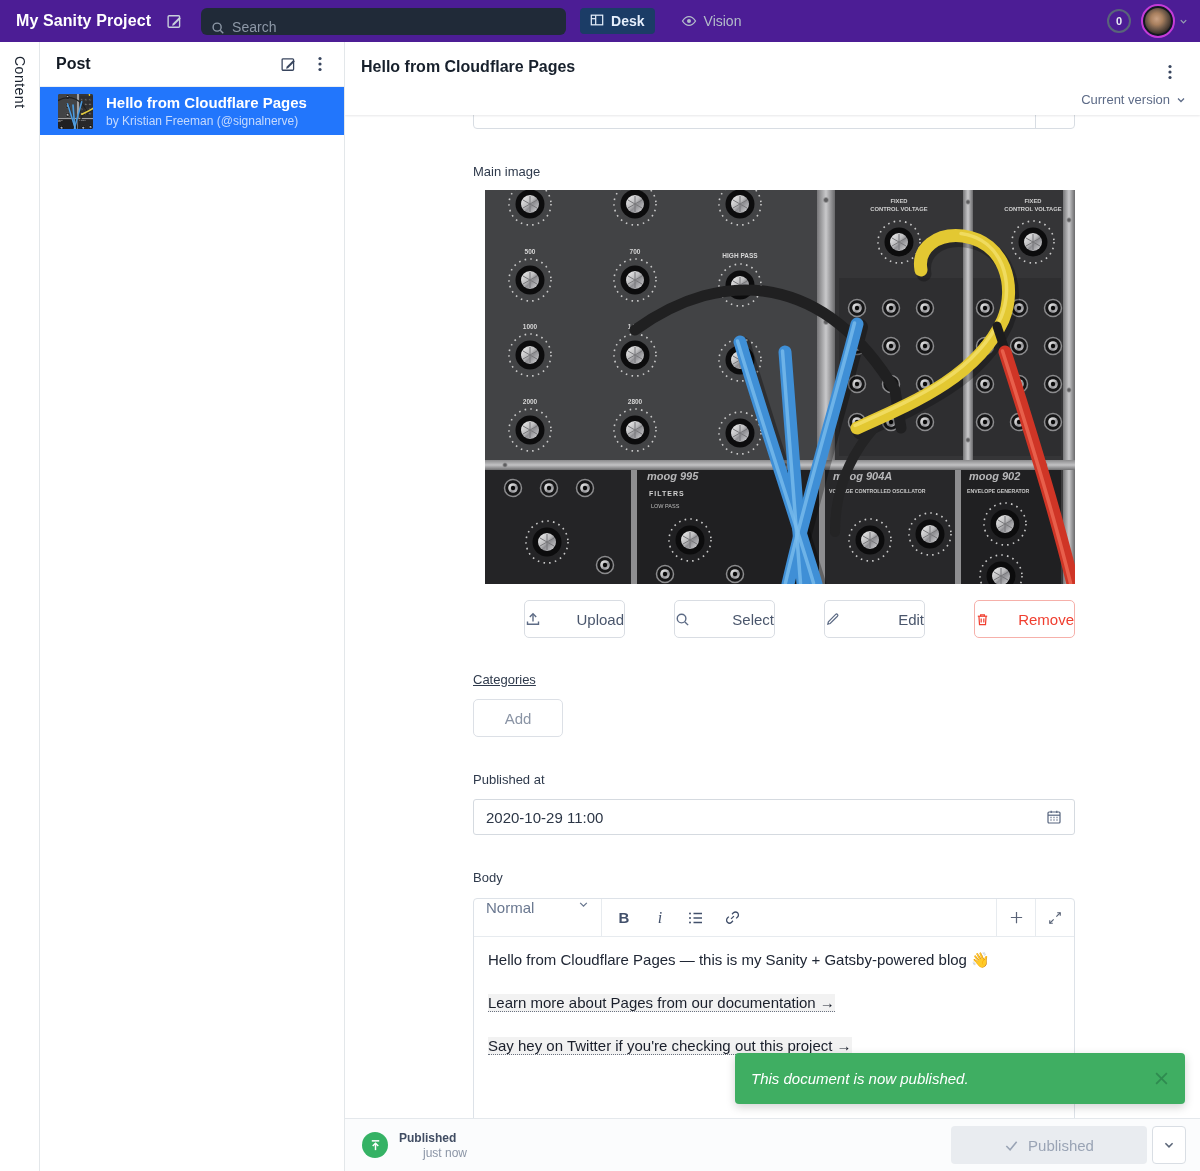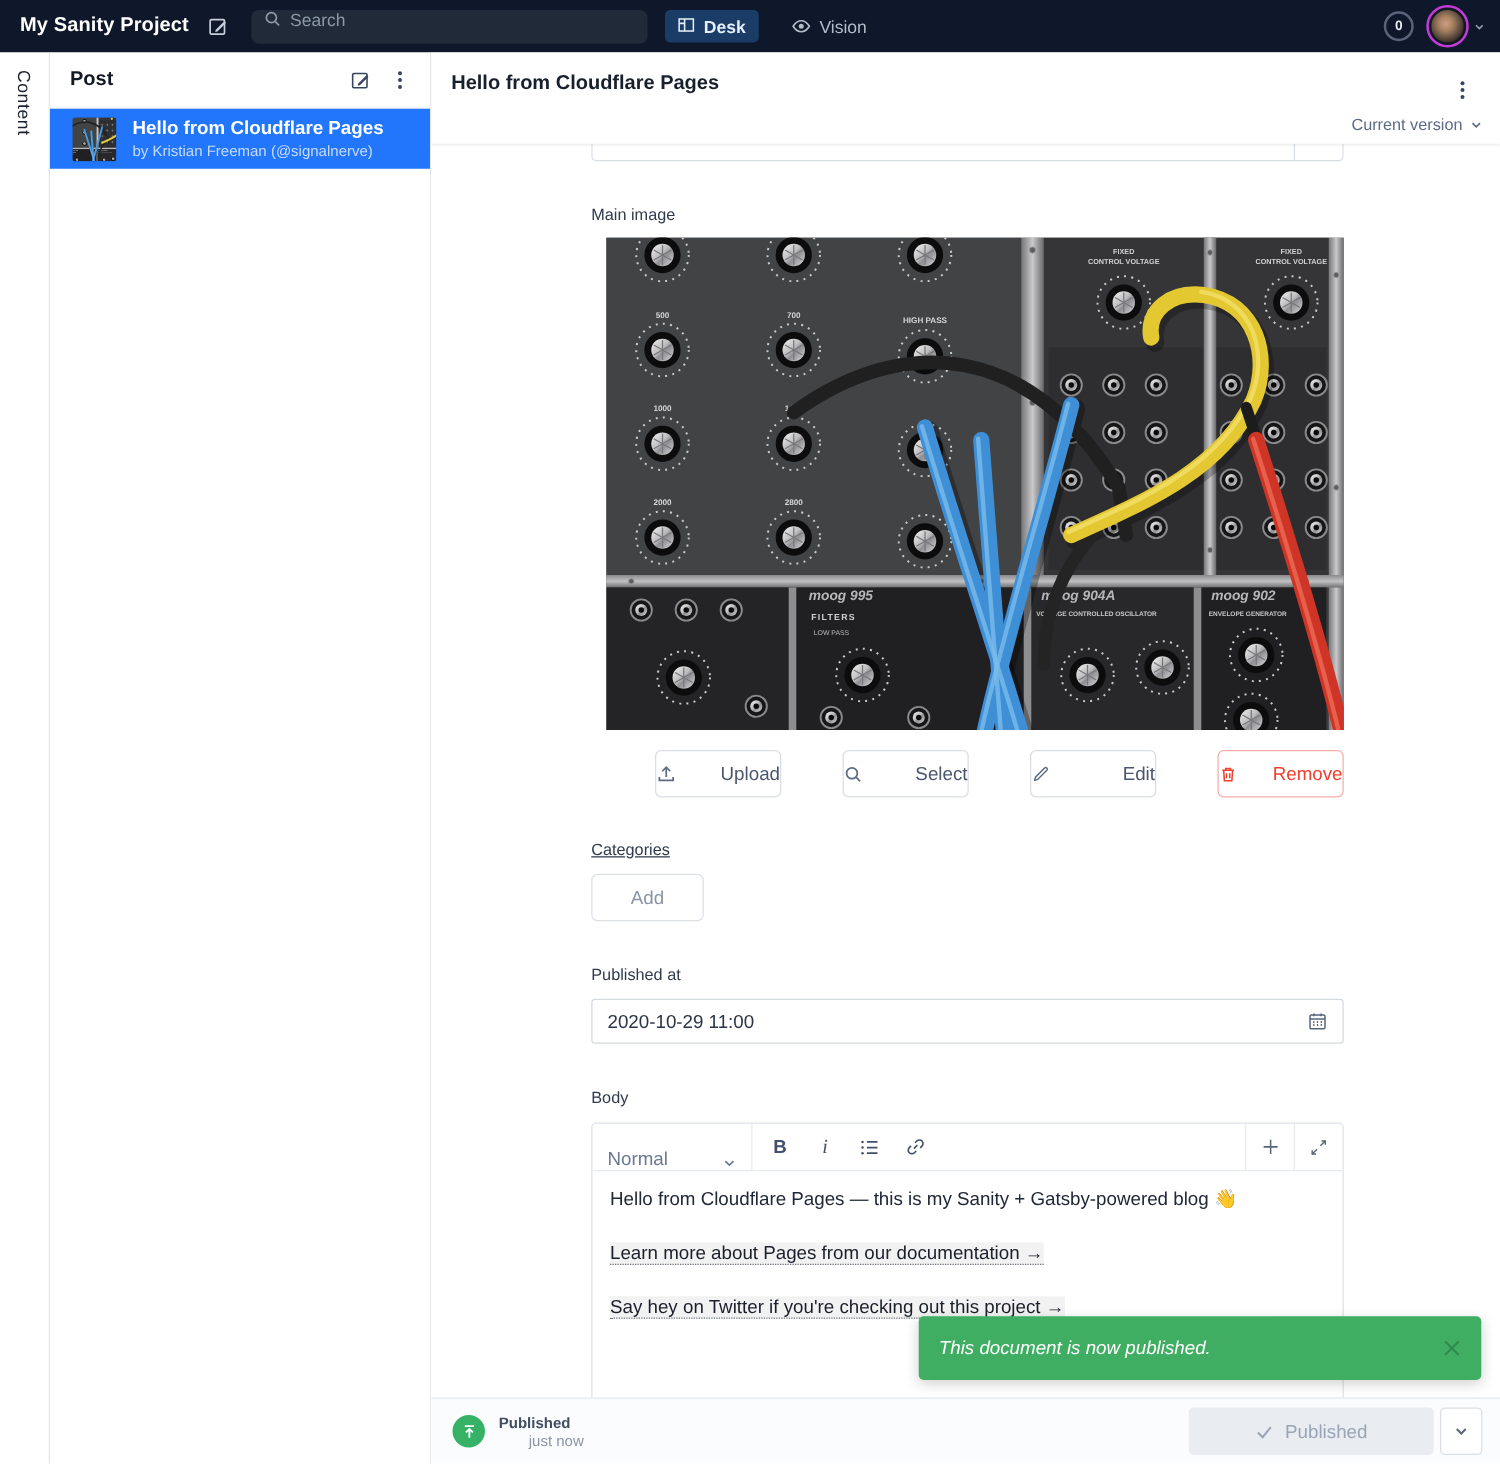--- a/index.html
+++ b/index.html
@@ -1,24 +1,24 @@
 <!DOCTYPE html>
 <html><head>
 <meta charset="utf-8">
 <style>
   * { margin:0; padding:0; box-sizing:border-box; }
   html,body { background:#fff; }
   body { font-family:"Liberation Sans", sans-serif; width:1200px; height:1171px; overflow:hidden; }
   .app { width:1200px; height:1171px; position:relative; display:flex; flex-direction:column; }
 
   
-  .navbar { height:42px; background:#0f172a; display:flex; align-items:center; padding:0 12px 0 16px; flex:0 0 42px; }
+  .navbar { height:42px; background:#4c1d95; display:flex; align-items:center; padding:0 12px 0 16px; flex:0 0 42px; }
   .project-title { color:#fff; font-size:16px; font-weight:700; letter-spacing:.1px; }
   .nav-iconbtn { width:30px; height:30px; display:flex; align-items:center; justify-content:center; color:#c7cfdb; margin-left:8px; cursor:pointer; }
-  .searchbox { margin-left:12px; width:317px; height:27px; background:#202a38; border-radius:6px; display:flex; align-items:flex-start; padding:0 10px; gap:7px; }
+  .searchbox { margin-left:12px; width:365px; height:27px; background:#202a38; border-radius:6px; display:flex; align-items:flex-end; padding:0 10px; gap:7px; }
   .searchbox svg { color:#8d98a7; flex:0 0 auto; }
   .searchbox input { background:transparent; border:none; outline:none; color:#d5dbe4; font-size:14px; width:100%; font-family:"Liberation Sans",sans-serif; }
   .searchbox input::placeholder { color:#8d98a7; }
   .navtab { display:flex; align-items:flex-start; gap:7px; font-size:14px; padding:5px 10px; border-radius:4px; cursor:pointer; }
   .navtab.active { background:#1b3c66; color:#e6effc; margin-left:14px; font-weight:600; }
   .navtab.plain { color:#b3bdc9; margin-left:16px; }
   .nav-right { margin-left:auto; display:flex; align-items:center; gap:10px; }
   .badge0 { width:24px; height:24px; border-radius:50%; border:2px solid #59647a; color:#e6ebf2; font-size:11px; font-weight:700; display:flex; align-items:center; justify-content:center; cursor:pointer; }
   .avatar-wrap { display:flex; align-items:center; gap:4px; cursor:pointer; }
   .avatar-ring { width:34px; height:34px; border-radius:50%; border:2px solid #c43bd9; padding:2px; background:#121822; }
@@ -61,21 +61,21 @@
   .btn.danger svg { color:#f03e2f; }
   .mt-cat { margin-top:34px;text-decoration:underline; }
   .add-btn { margin-top:12px; width:90px; height:38px; border:1px solid #dce0e6; border-radius:5px; background:#fff; font-size:15px; color:#8a94a5; display:flex; align-items:center; justify-content:center; cursor:pointer; }
   .mt-pub { margin-top:35px; }
   .date-input-wrap { margin-top:12px; height:36px; border:1px solid #d5dae0; border-radius:3px; display:flex; align-items:center; padding:0 12px; gap:10px; }
   .date-input-wrap input { border:none; outline:none; flex:1; font-size:15px; color:#2c3646; font-family:"Liberation Sans",sans-serif; }
   .cal-btn { color:#56647e; display:flex; cursor:pointer; }
   .mt-body { margin-top:35px; }
   .editor { margin-top:13px; border:1px solid #dde2e8; border-radius:4px 4px 0 0; height:231px; overflow:hidden; }
   .toolbar { height:38px; display:flex; align-items:stretch; border-bottom:1px solid #e7ebef; }
-  .tb-style { width:128px; display:flex; align-items:flex-end; justify-content:space-between; padding:0 12px; color:#6a7890; font-size:15px; border-right:1px solid #e7ebef; cursor:pointer; }
+  .tb-style { width:128px; display:flex; align-items:flex-start; justify-content:space-between; padding:0 12px; color:#6a7890; font-size:15px; border-right:1px solid #e7ebef; cursor:pointer; }
   .tb-icons { flex:1; display:flex; align-items:center; gap:4px; padding:0 6px; }
   .tb-btn { width:32px; height:30px; display:flex; align-items:center; justify-content:center; color:#42506b; cursor:pointer; border-radius:3px; }
   .tb-bold { font-weight:700; font-size:15px; }
   .tb-italic { font-style:italic; font-family:"Liberation Serif",serif; font-size:16px; }
   .tb-right { display:flex; }
   .tb-cell { width:39px; display:flex; align-items:center; justify-content:center; border-left:1px solid #e7ebef; color:#5a6478; cursor:pointer; }
   .editor-body { padding:12px 14px; font-size:15px; color:#202735; line-height:1.45; cursor:text; }
   .editor-body p { margin-bottom:21px; }
   .rt-link { color:#1a1f2b; background:#f2f2f2; border-bottom:1px dotted #6b7280; text-decoration:none; cursor:pointer; }
   .rt-row { margin-bottom:21px; }

